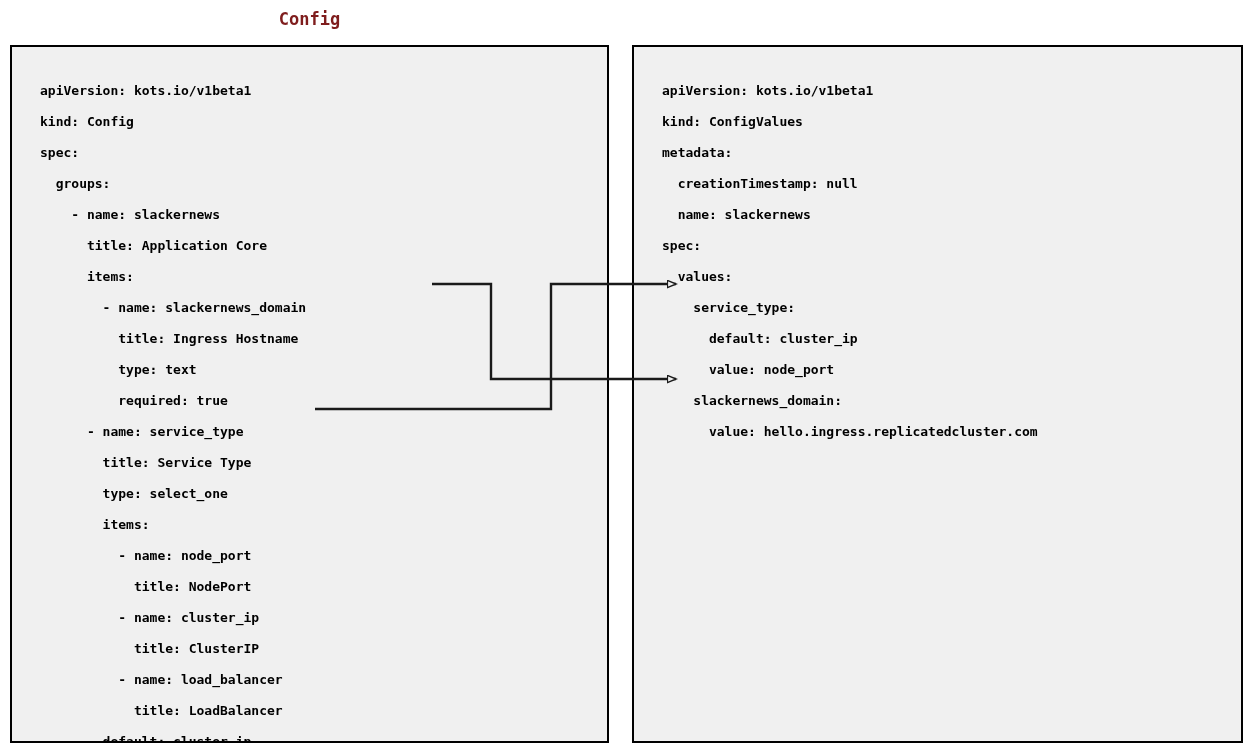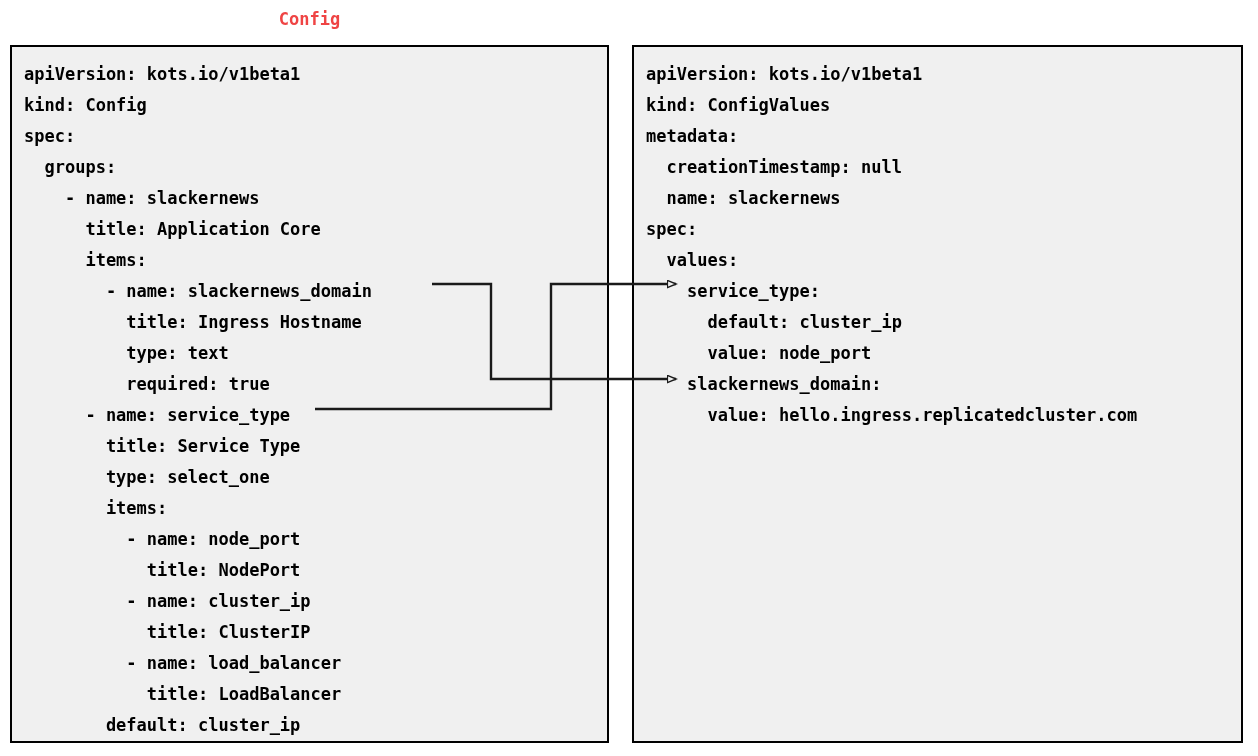--- a/index.html
+++ b/index.html
@@ -22,21 +22,21 @@
     height: 756px;
   }
 
   
   .panel-title {
     position: absolute;
     font-family: "DejaVu Sans Mono", monospace;
     font-weight: bold;
     font-size: 17px;
     line-height: 20px;
-    color: #ef4444;
+    color: #7f1d1d;
     text-align: center;
     white-space: pre;
     letter-spacing: 0px;
   }
   #title-config      { left: 10px;  top: 9px;  width: 599px; }
   #title-configvalues{ left: 632px; top: 9px;  width: 611px; }
 
   
   .panel {
     position: absolute;
@@ -44,25 +44,25 @@
     border: 2px solid #000000;
     box-sizing: border-box;
     overflow: hidden;
   }
   #panel-config      { left: 10px;  top: 45px; width: 599px; height: 698px; }
   #panel-configvalues{ left: 632px; top: 45px; width: 611px; height: 698px; }
 
   .code {
     position: absolute;
     left: 0; top: 0;
-    margin: 0;
+    margin: 16px;
     padding: 12px 0 0 12px;
     font-family: "DejaVu Sans Mono", monospace;
     font-weight: bold;
-    font-size: 17px;
+    font-size: 13px;
     line-height: 31px;
     color: #000000;
     white-space: pre;
     letter-spacing: 0px;
   }
   .code .ln { display: block; height: 31px; }
 
   
   #connectors {
     position: absolute;

